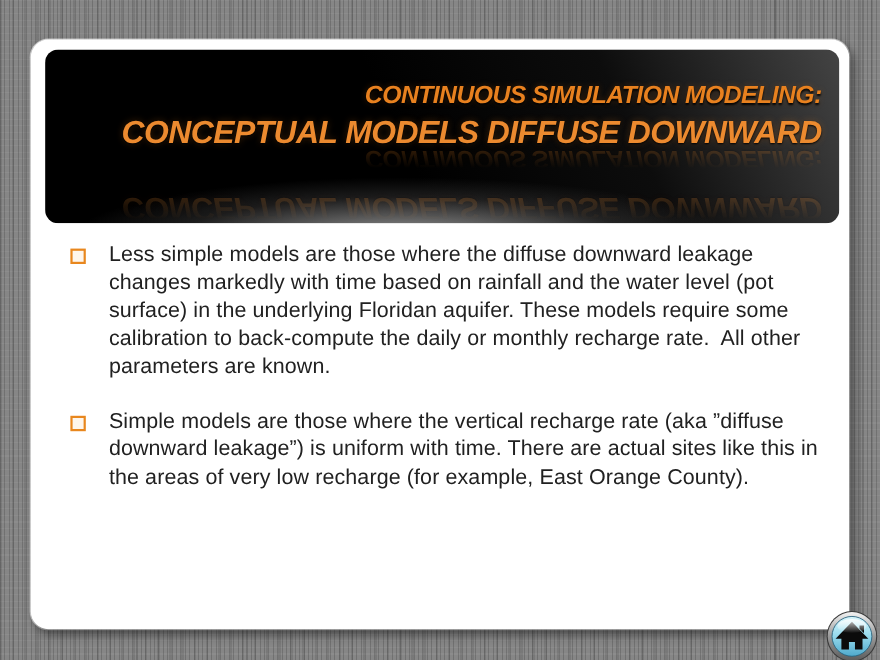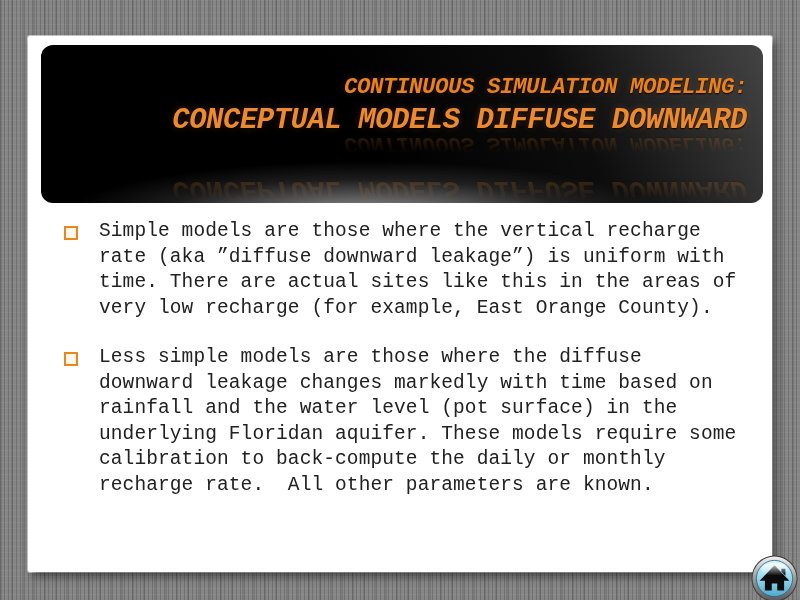--- a/index.html
+++ b/index.html
@@ -7,23 +7,22 @@
     position:relative;width:800px;height:600px;overflow:hidden;
     background-color:#868686;
     background-image:
       repeating-linear-gradient(90deg, rgba(0,0,0,0.16) 0px, rgba(0,0,0,0.16) 1px, transparent 1px, transparent 4px),
       repeating-linear-gradient(90deg, rgba(0,0,0,0.10) 0px, rgba(0,0,0,0.10) 2px, transparent 2px, transparent 11px),
       repeating-linear-gradient(180deg, rgba(255,255,255,0.05) 0px, rgba(255,255,255,0.05) 1px, transparent 1px, transparent 6px);
     font-family:"Liberation Sans", sans-serif;
   }
   .card{
     position:absolute;left:28px;top:36px;width:744px;height:536px;
-    background:#ffffff;border-radius:2px;
+    background:#ffffff;border-radius:16px;
     box-shadow:4px 5px 9px rgba(0,0,0,0.45), 0 0 0 1px rgba(255,255,255,0.6);
-    font-family:Liberation Mono, monospace;
   }
   .title-block{
     position:absolute;left:13px;top:9px;width:722px;height:158px;
     border-radius:12px;
     background:
       radial-gradient(60% 52% at 45% 110%, rgba(175,175,175,0.95) 0%, rgba(95,95,95,0.30) 48%, rgba(0,0,0,0) 70%),
       linear-gradient(245deg, rgba(135,135,135,0.50) 0%, rgba(70,70,70,0.18) 28%, rgba(0,0,0,0) 55%),
       #000;
     box-sizing:border-box;
     padding:27px 16px 0 0;
@@ -83,25 +82,25 @@
       <div class="t-line main-line">
         <span class="txt">CONCEPTUAL MODELS DIFFUSE DOWNWARD</span>
         <span class="txt refl">CONCEPTUAL MODELS DIFFUSE DOWNWARD</span>
       </div>
     </div>
 
     <div class="content">
       <ul class="bullets">
         <li>
           <span class="sq"></span>
-          <span class="btxt">Simple models are those where the vertical recharge rate (aka ”diffuse downward leakage”) is uniform with time. There are actual sites like this in the areas of very low recharge (for example, East Orange County).</span>
+          <span class="btxt">Less simple models are those where the diffuse downward leakage changes markedly with time based on rainfall and the water level (pot surface) in the underlying Floridan aquifer. These models require some calibration to back-compute the daily or monthly recharge rate.  All other parameters are known.</span>
         </li>
         <li>
           <span class="sq"></span>
-          <span class="btxt">Less simple models are those where the diffuse downward leakage changes markedly with time based on rainfall and the water level (pot surface) in the underlying Floridan aquifer. These models require some calibration to back-compute the daily or monthly recharge rate.  All other parameters are known.</span>
+          <span class="btxt">Simple models are those where the vertical recharge rate (aka ”diffuse downward leakage”) is uniform with time. There are actual sites like this in the areas of very low recharge (for example, East Orange County).</span>
         </li>
       </ul>
     </div>
 
   </div>
 
   <button class="home-btn" title="Home">
     <span>
       <svg width="47" height="47" viewBox="0 0 48 48" aria-hidden="true">
         <defs>

